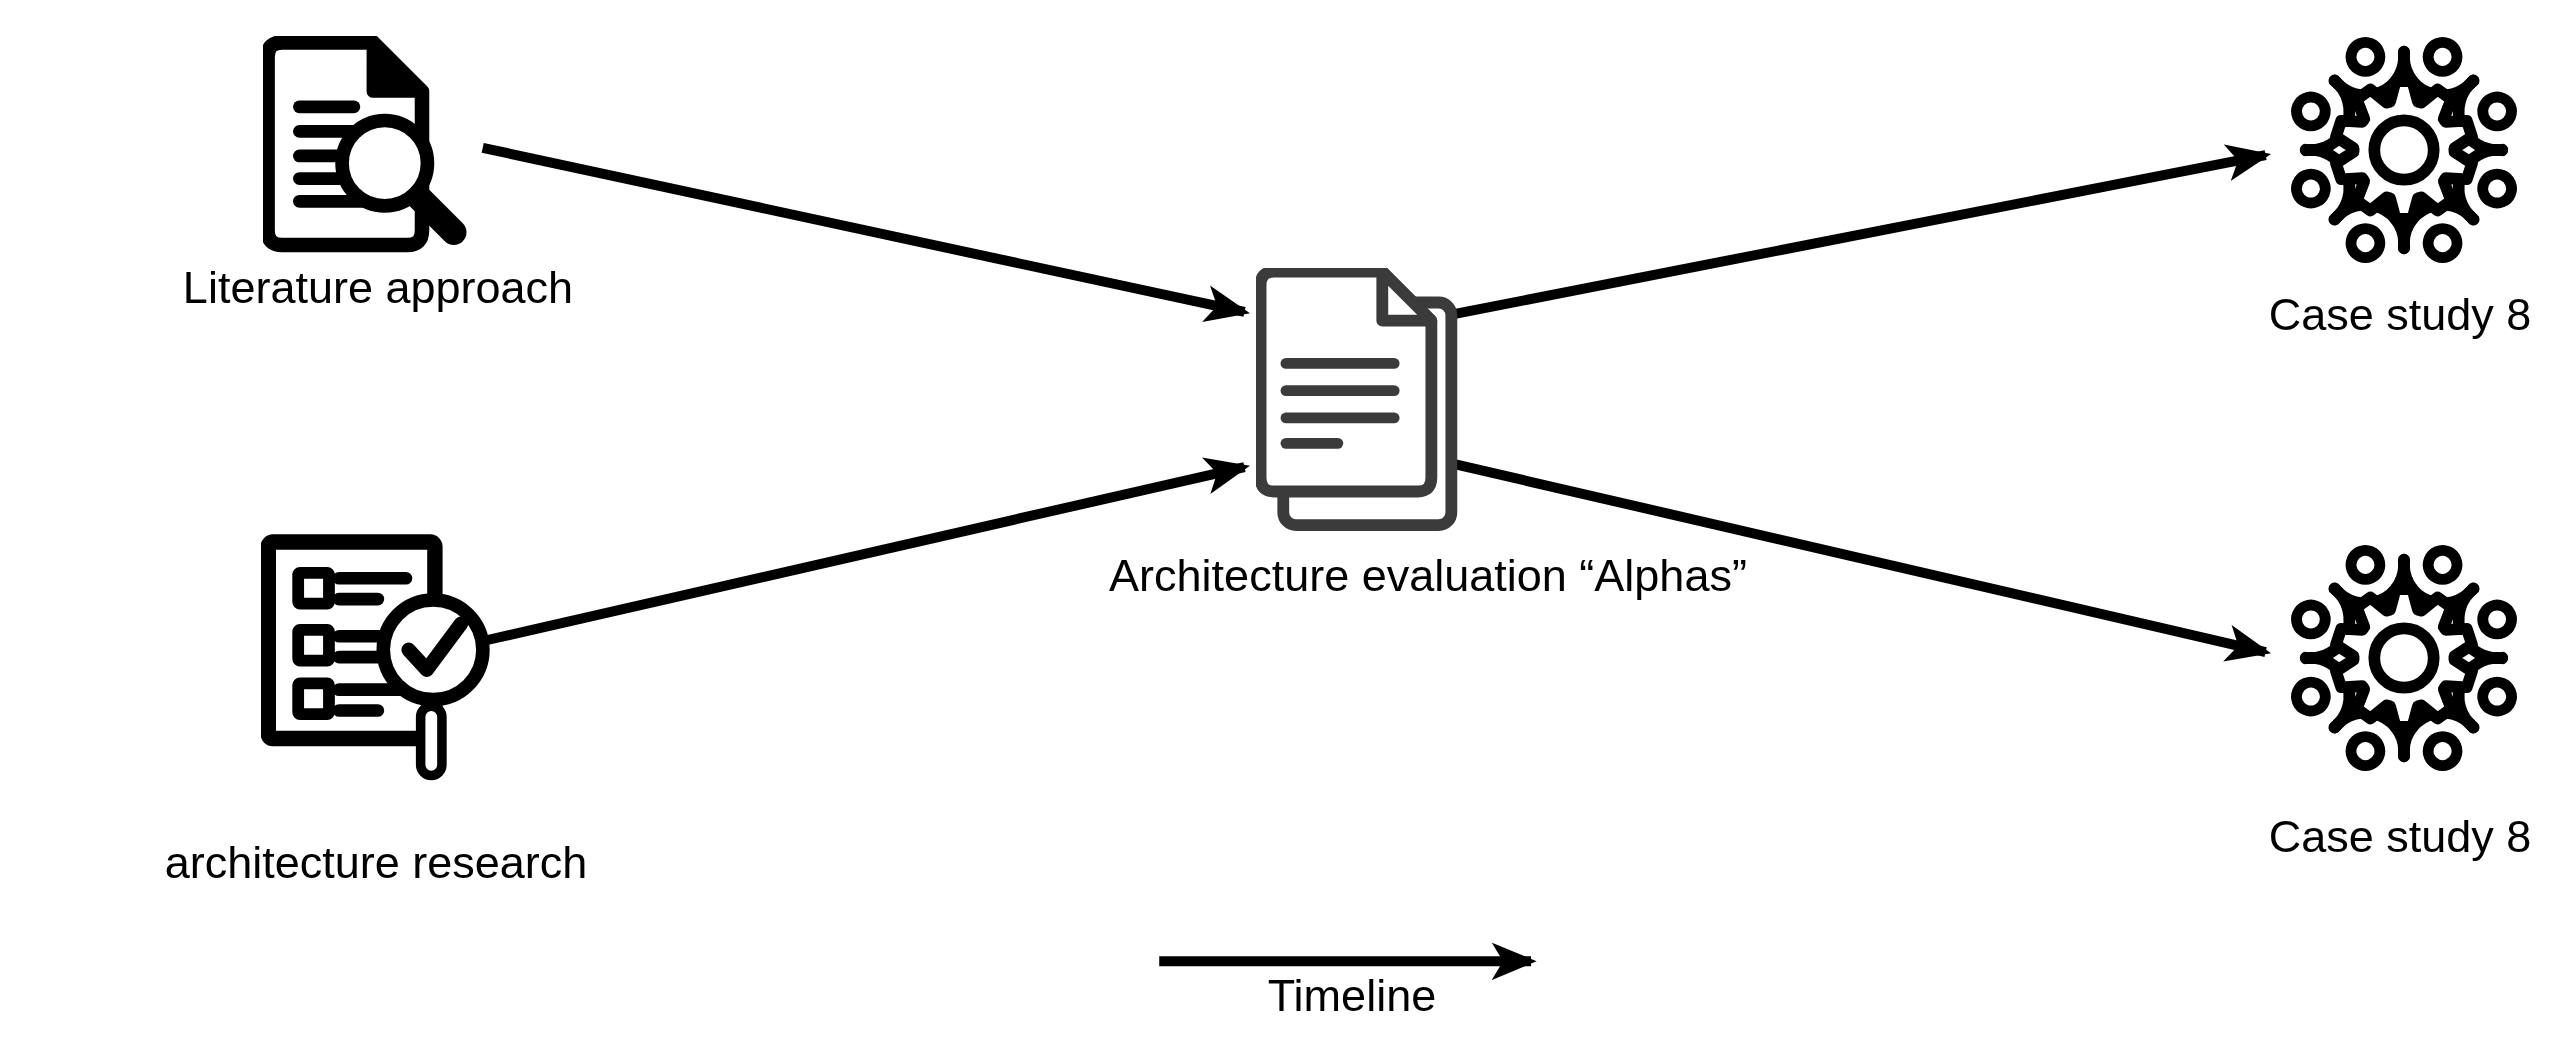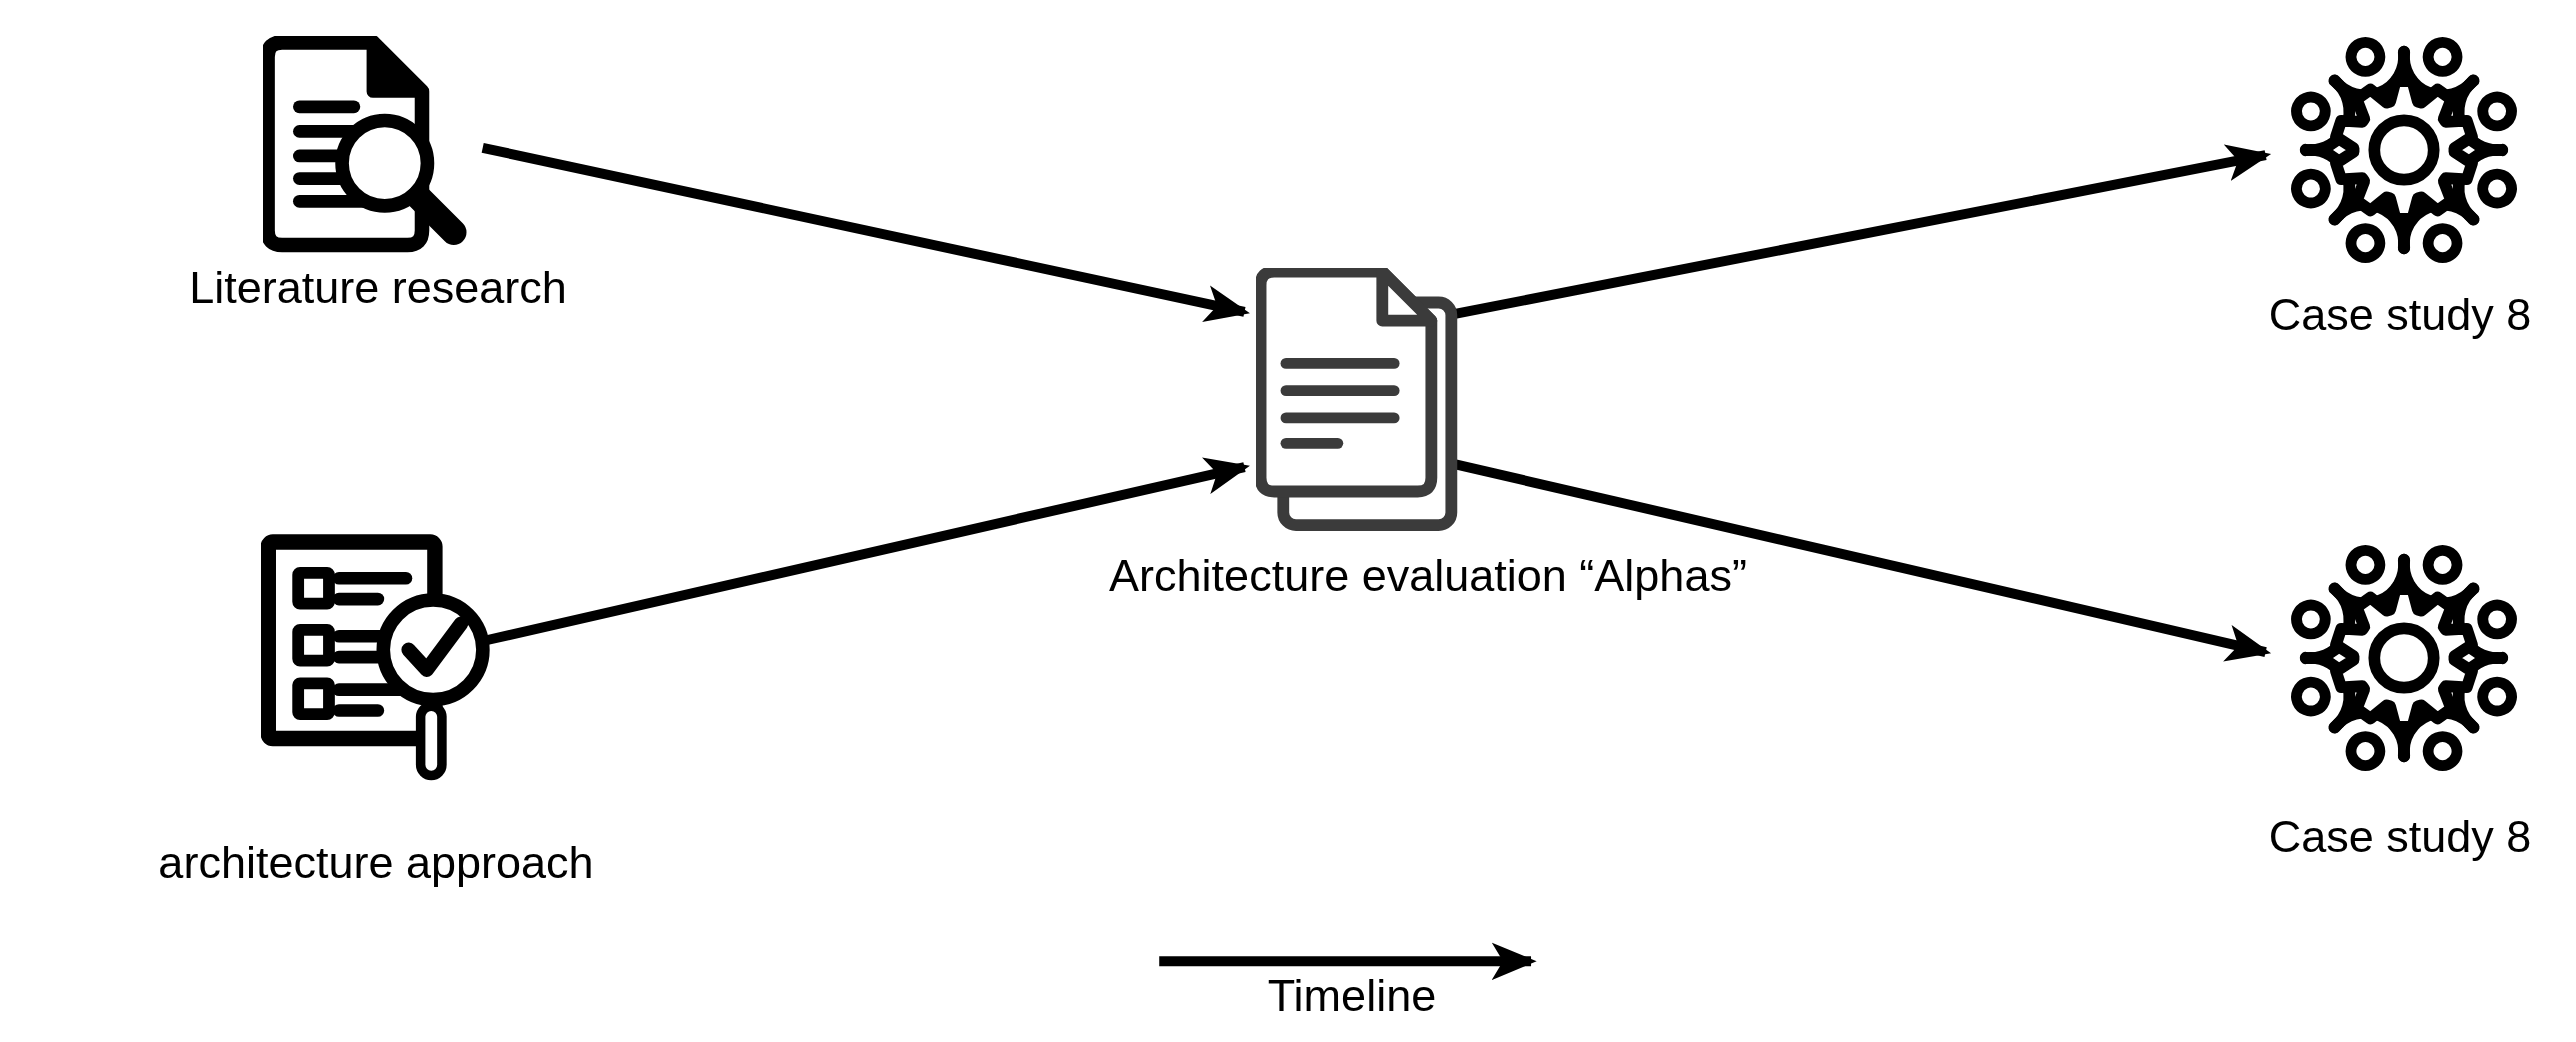--- a/index.html
+++ b/index.html
@@ -60,41 +60,41 @@
   <path class="li-doc" d="M121,7 H21 Q5,7 5,23 V214 Q5,230 21,230 H159 Q175,230 175,214 V61 Z"></path>
   <path class="li-fold" d="M121,7 L175,61 L121,61 Z"></path>
   <line class="li-line" x1="40" y1="78" x2="100" y2="78"></line>
   <line class="li-line" x1="40" y1="105" x2="148" y2="105"></line>
   <line class="li-line" x1="40" y1="132" x2="112" y2="132"></line>
   <line class="li-line" x1="40" y1="157" x2="105" y2="157"></line>
   <line class="li-line" x1="40" y1="182" x2="120" y2="182"></line>
   <circle class="li-lens" cx="134" cy="140" r="47"></circle>
   <line class="li-handle" x1="172" y1="178" x2="210" y2="216"></line>
 </svg>
-<div class="label" style="left:378px;top:287px">Literature research</div>
+<div class="label" style="left:378px;top:287px">Literature approach</div>
 
 <svg class="node-icon" style="left:261px;top:533px" width="231" height="249" viewBox="0 0 255 275">
   <rect class="rf-doc" x="8" y="10" width="184" height="217" rx="5"></rect>
   <rect class="rf-box" x="41" y="44" width="34" height="34" rx="2"></rect>
   <line class="rf-line" x1="86" y1="50" x2="160" y2="50"></line>
   <line class="rf-line" x1="86" y1="73" x2="129" y2="73"></line>
   <rect class="rf-box" x="41" y="107" width="34" height="34" rx="2"></rect>
   <line class="rf-line" x1="86" y1="114" x2="150" y2="114"></line>
   <line class="rf-line" x1="86" y1="137" x2="129" y2="137"></line>
   <rect class="rf-box" x="41" y="166" width="34" height="34" rx="2"></rect>
   <line class="rf-line" x1="86" y1="173" x2="158" y2="173"></line>
   <line class="rf-line" x1="86" y1="196" x2="129" y2="196"></line>
   <circle class="rf-lens" cx="190" cy="129" r="55"></circle>
   <path class="rf-check" d="M163,129 L183,151 L221,100"></path>
   <line class="rf-nub" x1="189" y1="184" x2="189" y2="200"></line>
   <line class="rf-handle-out" x1="188" y1="203" x2="188" y2="256"></line>
   <line class="rf-handle-in" x1="188" y1="203" x2="188" y2="256"></line>
 </svg>
 <div class="label" style="left:376px;top:862px">
-  <div>architecture approach</div>
+  <div>architecture research</div>
 </div>
 
 <svg class="node-icon" style="left:1256px;top:268px" width="209" height="268" viewBox="0 0 230 295">
   <rect class="ev-page" x="30" y="38" width="185" height="245" rx="14"></rect>
   <path class="ev-page" d="M139,4 H20 Q5,4 5,19 V231 Q5,246 20,246 H178 Q193,246 193,231 V58 Z"></path>
   <path class="ev-page" d="M139,4 V58 H193 Z"></path>
   <line class="ev-line" x1="33" y1="105" x2="152" y2="105"></line>
   <line class="ev-line" x1="33" y1="135" x2="152" y2="135"></line>
   <line class="ev-line" x1="33" y1="165" x2="152" y2="165"></line>
   <line class="ev-line" x1="33" y1="193" x2="90" y2="193"></line>

